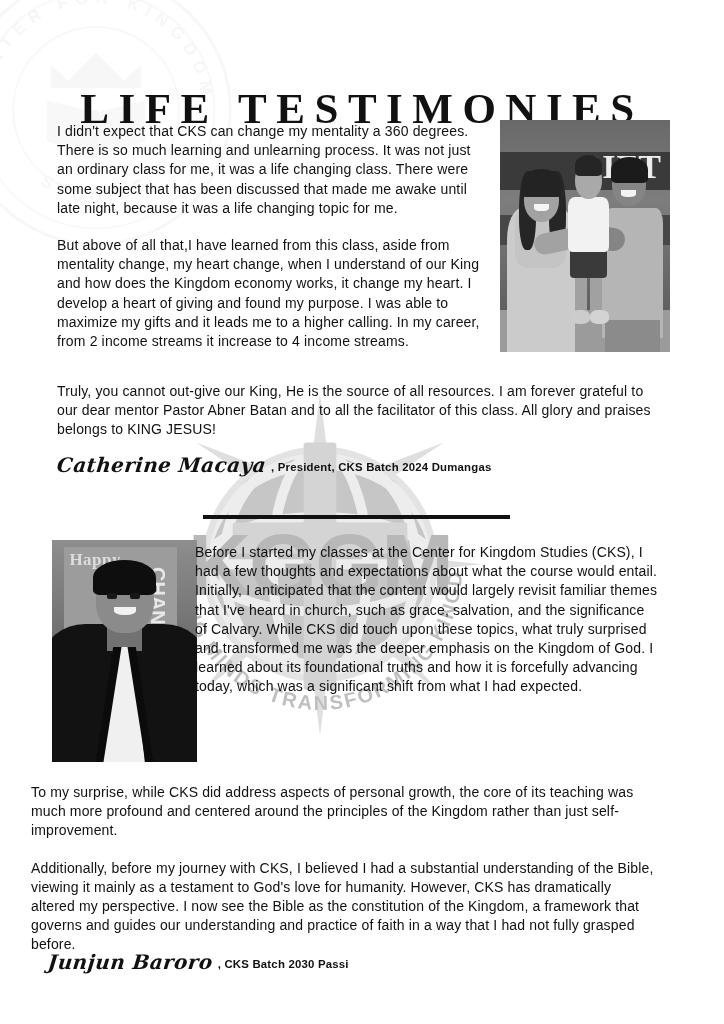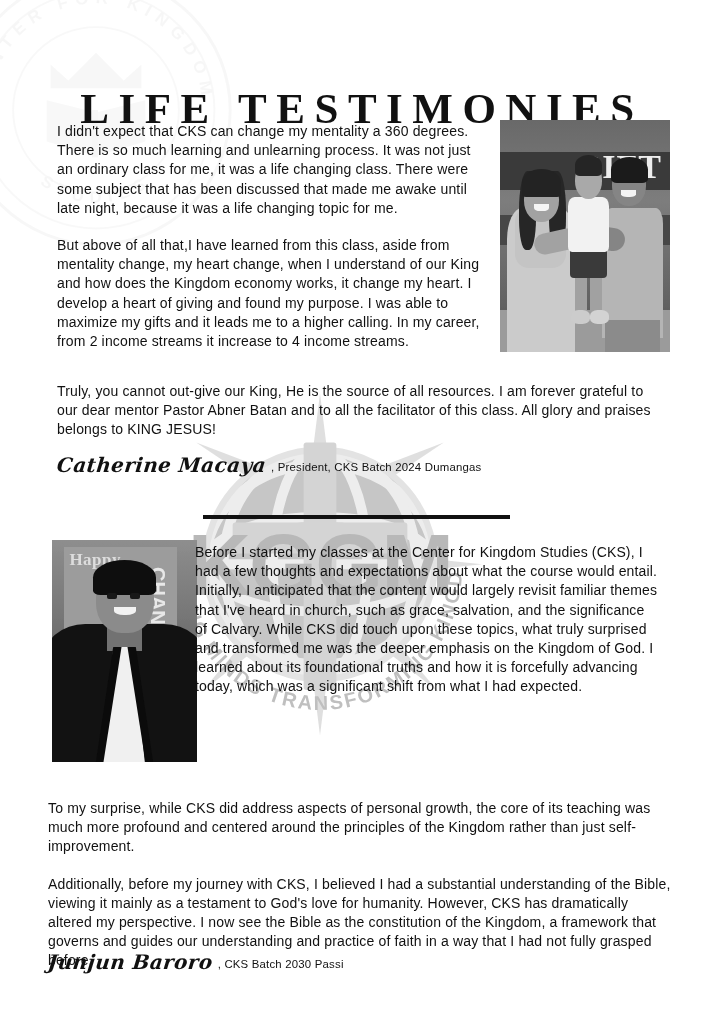--- a/index.html
+++ b/index.html
@@ -51,36 +51,36 @@
   .sig-row.two{left:48px;top:952px;}
   .sig-name{
     font-family:"DejaVu Serif", serif;
     font-style:italic;font-weight:700;font-size:20px;
     color:#111;letter-spacing:.4px;
     transform:skewX(-6deg);
     line-height:1;
     padding-bottom:1px;
   }
   .sig-meta{
-    font-size:11.4px;font-weight:400;color:#111;letter-spacing:.2px;
+    font-size:11.4px;font-weight:700;color:#111;letter-spacing:.2px;
     padding-bottom:3px;
   }
 
   
   .divider{
     position:absolute;left:203px;top:515px;width:307px;height:4px;
     background:#111;
   }
 
   
   .t2-col{
     position:absolute;left:195px;top:543px;width:464px;
   }
   .t2-wide{
-    position:absolute;left:48px;top:783px;width:626px;margin-top:16px;
+    position:absolute;left:31px;top:783px;width:626px;
   }
 
   
   .ph{position:absolute;inset:0;}
   .ph *{position:absolute;}
 
   
   .f-bg{inset:0;background:linear-gradient(#6a6a6a,#7d7d7d 35%,#565656 100%);}
   .f-band{left:0;right:0;top:14%;height:16%;background:#3d3d3d;}
   .f-band2{left:0;right:0;top:41%;height:13%;background:#4a4a4a;}

